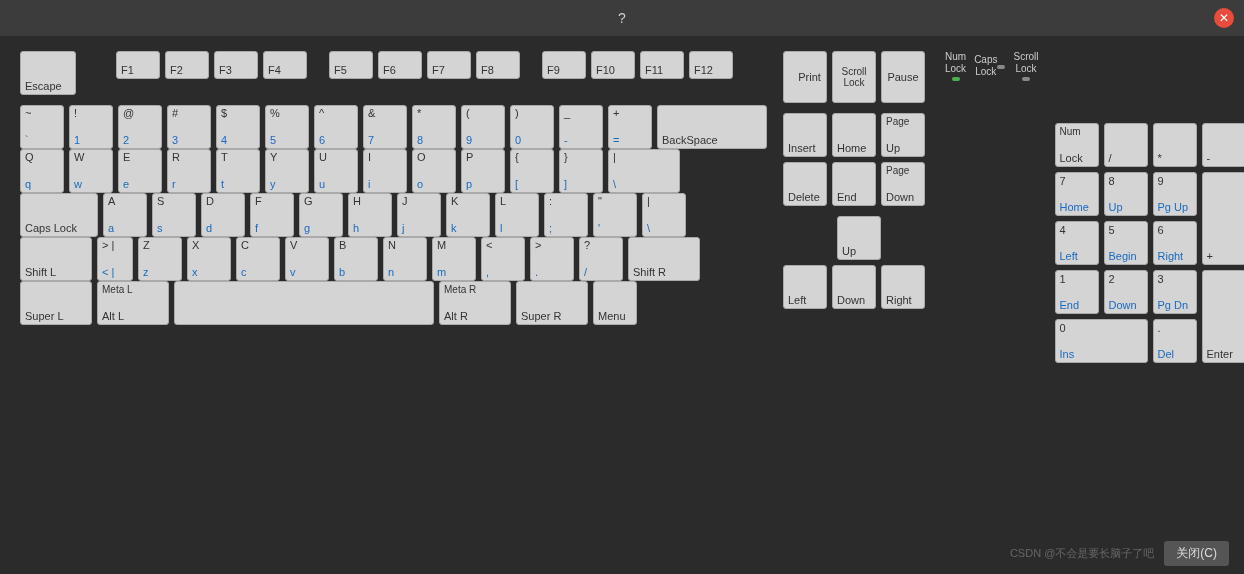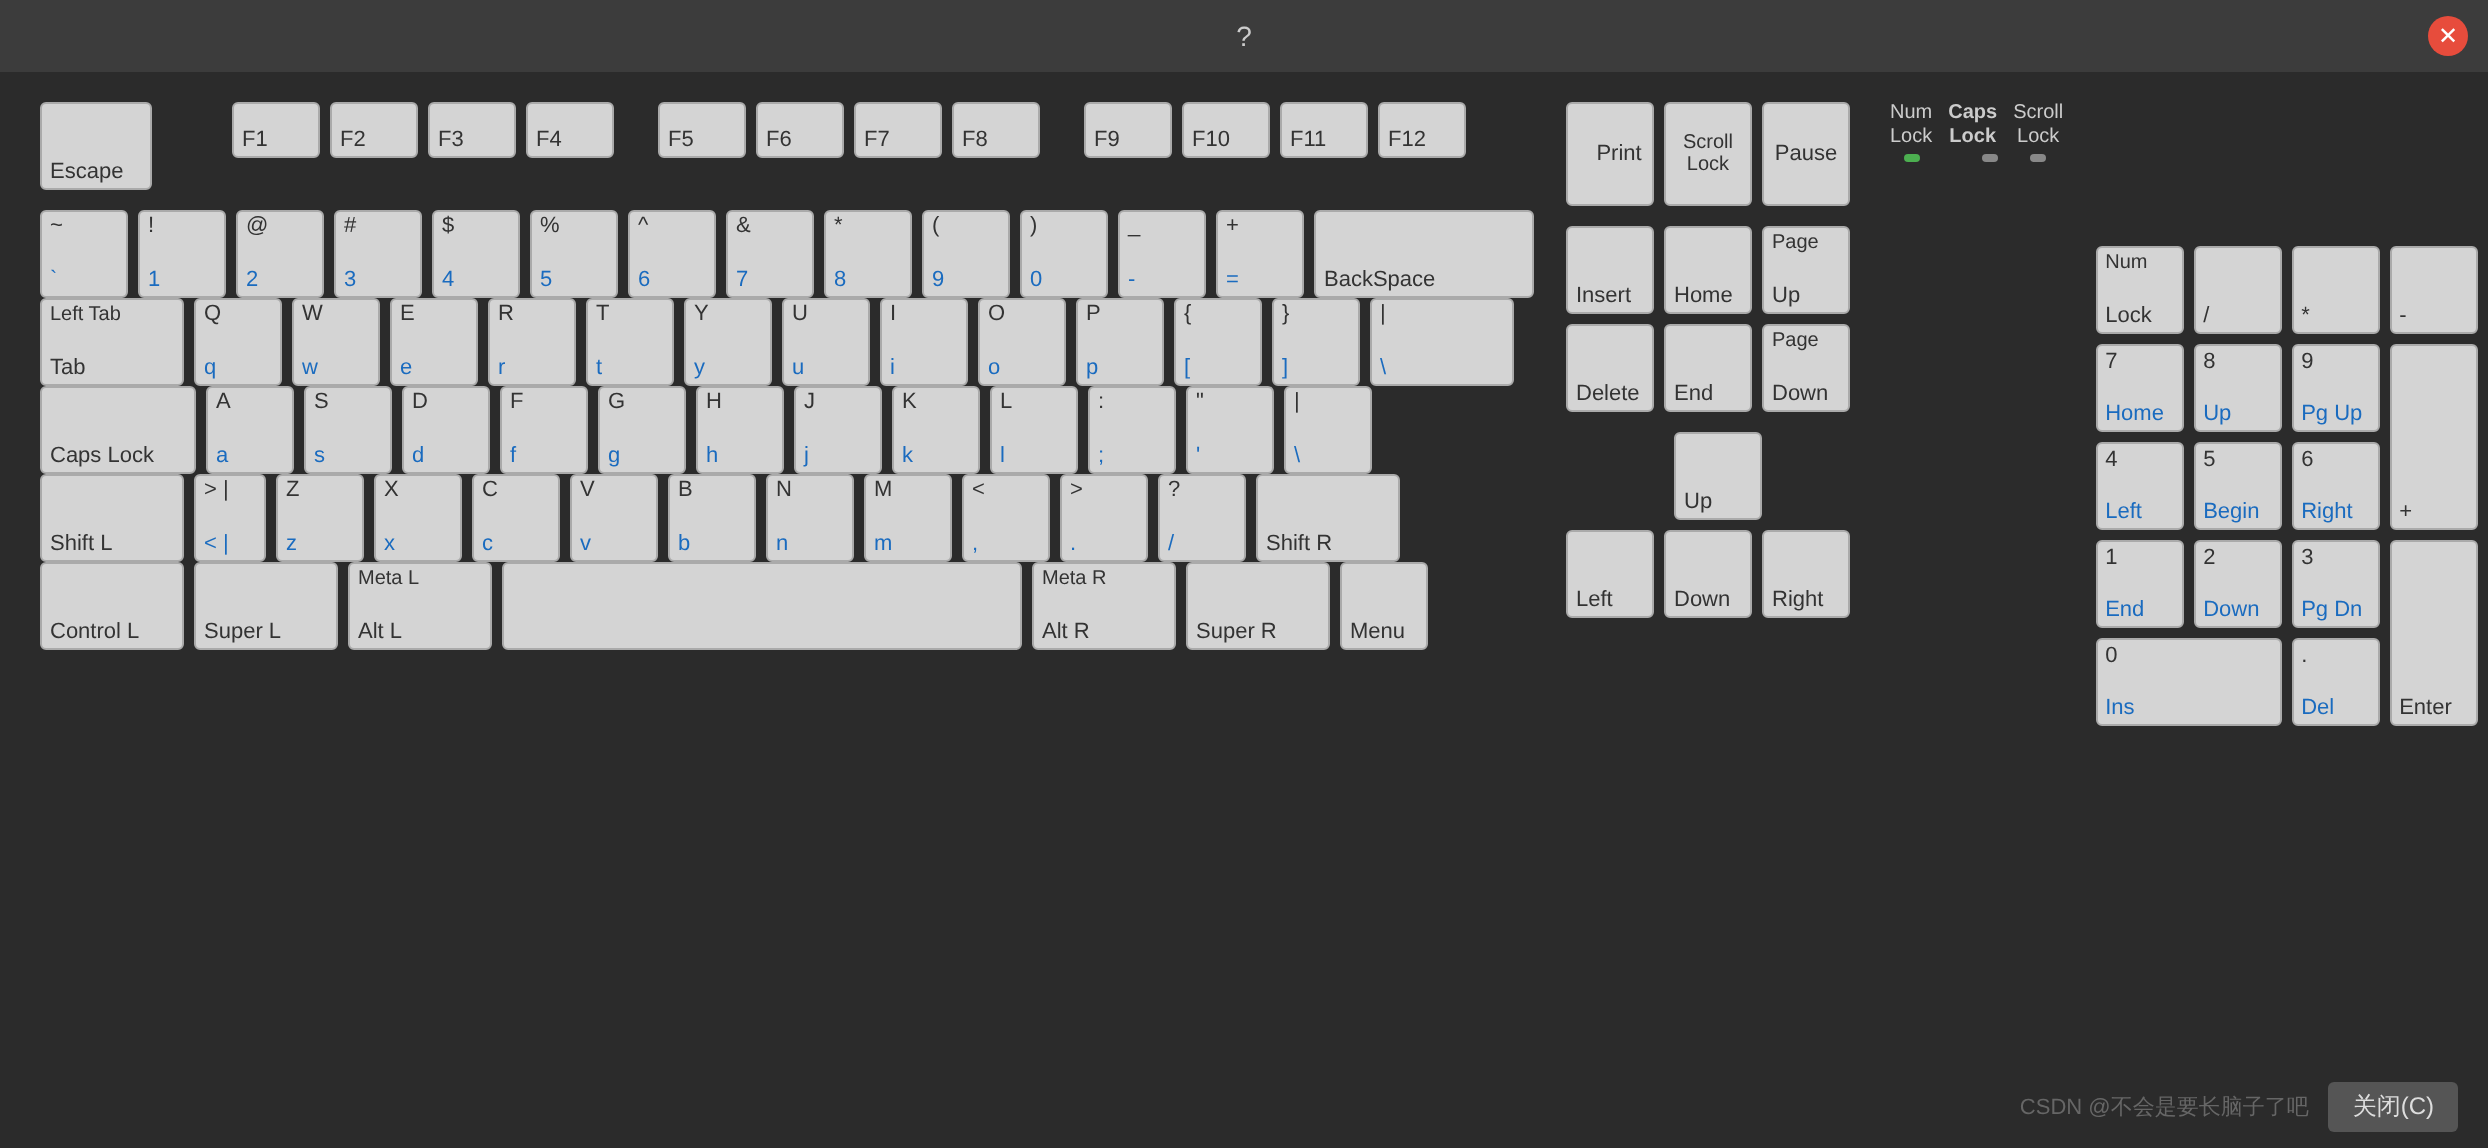--- a/index.html
+++ b/index.html
@@ -246,24 +246,20 @@
         <div class="key">
           <span class="top-label">+</span>
           <span class="bot-label">=</span>
         </div>
         <div class="key key-backspace">
           <span class="main-label">BackSpace</span>
         </div>
       </div>
 
       <div class="key-row">
-        <div class="key key-tab" style="height:44px">
-          <span style="position:absolute;top:2px;left:4px;font-size:10px;color:#333;">Left Tab</span>
-          <span class="main-label">Tab</span>
-        </div>
         <div class="key">
           <span class="top-label">Q</span>
           <span class="bot-label">q</span>
         </div>
         <div class="key">
           <span class="top-label">W</span>
           <span class="bot-label">w</span>
         </div>
         <div class="key">
           <span class="top-label">E</span>
@@ -412,23 +408,20 @@
         <div class="key">
           <span class="top-label">?</span>
           <span class="bot-label">/</span>
         </div>
         <div class="key key-shift-r">
           <span class="main-label">Shift R</span>
         </div>
       </div>
 
       <div class="key-row">
-        <div class="key key-wide">
-          <span class="main-label">Control L</span>
-        </div>
         <div class="key key-wide">
           <span class="main-label">Super L</span>
         </div>
         <div class="key key-wide" style="height:44px">
           <span style="position:absolute;top:2px;left:4px;font-size:10px;color:#333;text-align:right;">Meta L</span>
           <span class="main-label">Alt L</span>
         </div>
         <div class="key" style="min-width:260px;">
           <span class="main-label"></span>
         </div>
@@ -457,21 +450,21 @@
         <div class="key" style="height:52px; justify-content:center; align-items:center;">
           <span class="main-label">Pause</span>
         </div>
         <div style="width:10px"></div>
 
         <div style="display:flex; gap:8px;">
           <div style="display:flex;flex-direction:column;align-items:center;">
             <span style="font-size:10px;color:#ccc;text-align:center;line-height:1.2;">Num<br>Lock</span>
             <div class="indicator-dot dot-green"></div>
           </div>
-          <div style="display:flex;flex-direction:column;align-items:flex-end;font-weight:bold;">
+          <div style="display:flex;flex-direction:row;align-items:center;">
             <span style="font-size:10px;color:#ccc;text-align:center;line-height:1.2;">Caps<br>Lock</span>
             <div class="indicator-dot" style="background:#888;"></div>
           </div>
           <div style="display:flex;flex-direction:column;align-items:center;">
             <span style="font-size:10px;color:#ccc;text-align:center;line-height:1.2;">Scroll<br>Lock</span>
             <div class="indicator-dot" style="background:#888;"></div>
           </div>
         </div>
       </div>
 

